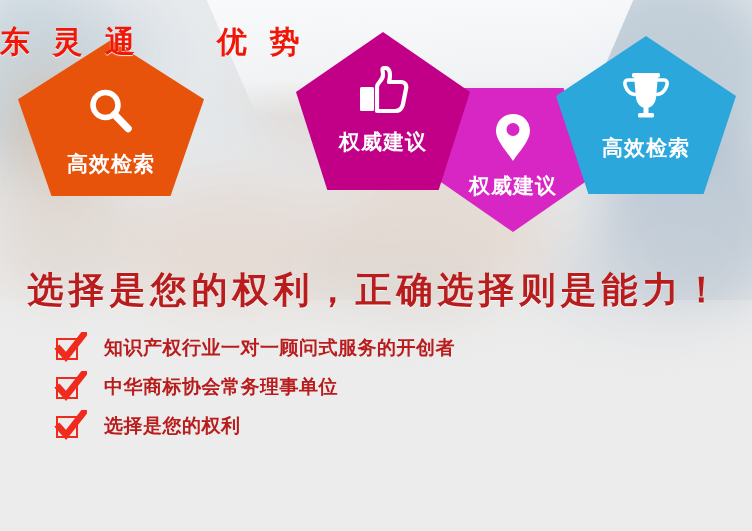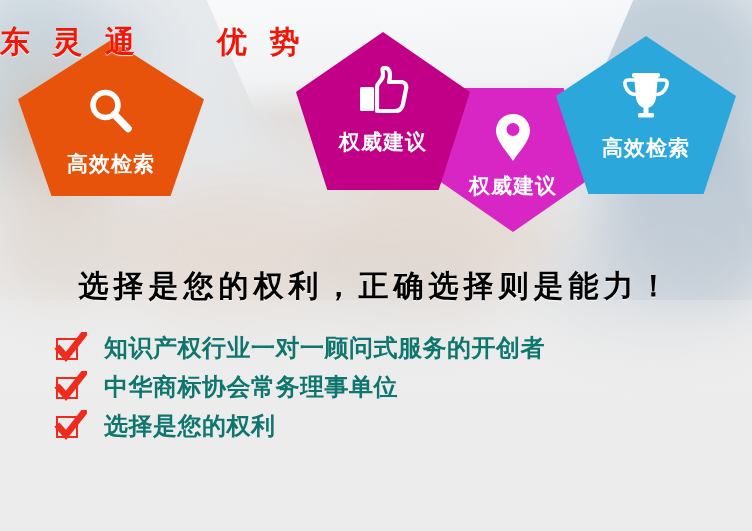--- a/index.html
+++ b/index.html
@@ -126,22 +126,22 @@
   #pent-5 .icon  { margin-bottom:6px; }
 
   
   .slogan {
     position:absolute;
     left:0; right:0; top:266px;
     text-align:center;
     z-index:40;
   }
   .slogan span {
-    color:#000000;
-    font-size:30px;
+    color:#b91c1c;
+    font-size:36px;
     font-weight:bold;
     letter-spacing:5px;
     text-shadow:0 1px 1px rgba(255,255,255,.85);
   }
 
   
   .bullets {
     position:absolute;
     left:55px; top:328px;
     z-index:40;
@@ -159,23 +159,23 @@
   }
   .check-box .box {
     position:absolute;
     left:1px; top:3px;
     width:22px; height:22px;
     border:2px solid #f02b1d;
     background:transparent;
   }
   .check-box svg { position:absolute; left:-2px; top:-3px; }
   .bullet-text {
-    font-size:24px;
+    font-size:19px;
     font-weight:bold;
-    color:#0f766e;
+    color:#b91c1c;
     letter-spacing:.5px;
     white-space:nowrap;
   }
 </style>
 </head>
 <body>
 
 <div id="stage">
 
   <div class="bg-layer bg-base"></div>

